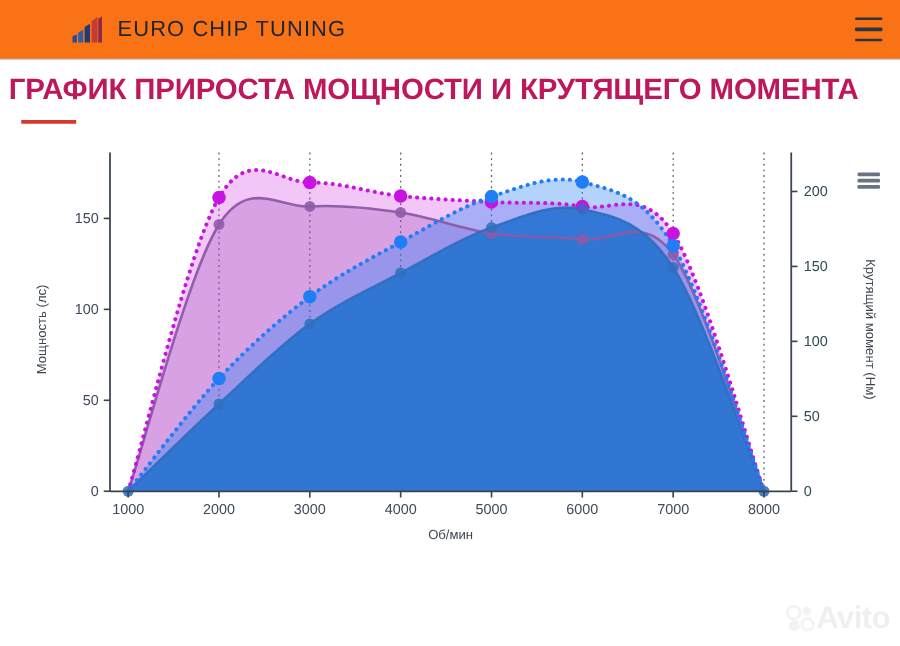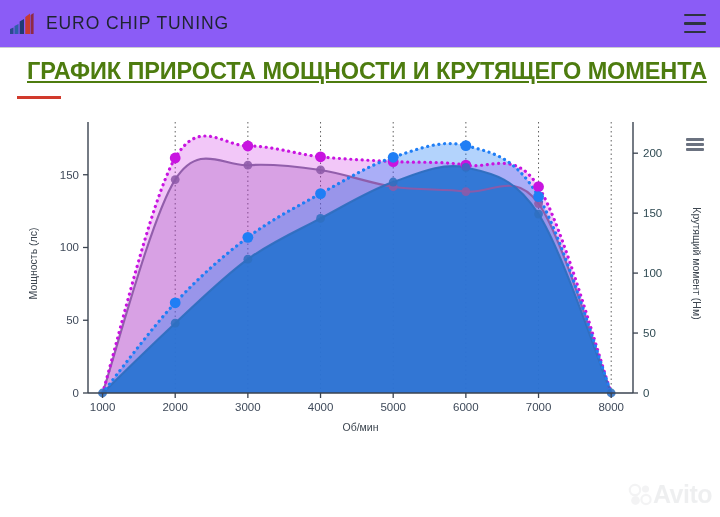--- a/index.html
+++ b/index.html
@@ -7,45 +7,44 @@
     width: 720px; height: 517px;
     background: #ffffff;
     font-family: "Liberation Sans", sans-serif;
     overflow: hidden;
   }
   #page { position: relative; width: 720px; height: 517px; background: #fff; }
 
   
   .site-header {
     position: absolute; left: 0; top: 0; width: 720px; height: 48px;
-    background: #8b5cf6;
+    background: #f97316;
     border-bottom: 1px solid #c9ccd1;
-    display: flex; align-items: center;
+    display: flex; align-items: center; padding-left: 48px;
   }
   .brand { display: flex; align-items: center; margin-left: 9px; }
   .brand-mark { width: 28px; height: 24px; margin-right: 9px; display:block; }
   .brand-text {
     font-size: 17.5px; letter-spacing: 0.9px; color: #1e2430;
     font-family: "Liberation Sans", sans-serif; font-weight: 400;
     white-space: nowrap;
   }
   .hamburger {
     position: absolute; right: 14px; top: 14px;
     width: 22px; height: 19px; display: flex; flex-direction: column;
     justify-content: space-between; cursor: pointer;
   }
   .hamburger i { display:block; height: 2.4px; width: 100%; background: #2d3440; border-radius: 1px; }
 
   
   .page-title {
-    position: absolute; left: 27px; top: 58px;
-    font-size: 23.5px; font-weight: bold; color: #4d7c0f;
+    position: absolute; left: 7px; top: 58px;
+    font-size: 23.5px; font-weight: bold; color: #be185d;
     letter-spacing: -0.1px; white-space: nowrap;
     font-family: "Liberation Sans", sans-serif;
-    text-decoration: underline;
   }
   .title-rule {
     position: absolute; left: 17px; top: 96px;
     width: 44px; height: 3px; background: #d13a2c;
   }
 
   
   .chart-card {
     position: absolute; left: 0; top: 112px; width: 720px; height: 405px;
     background: #ffffff;

